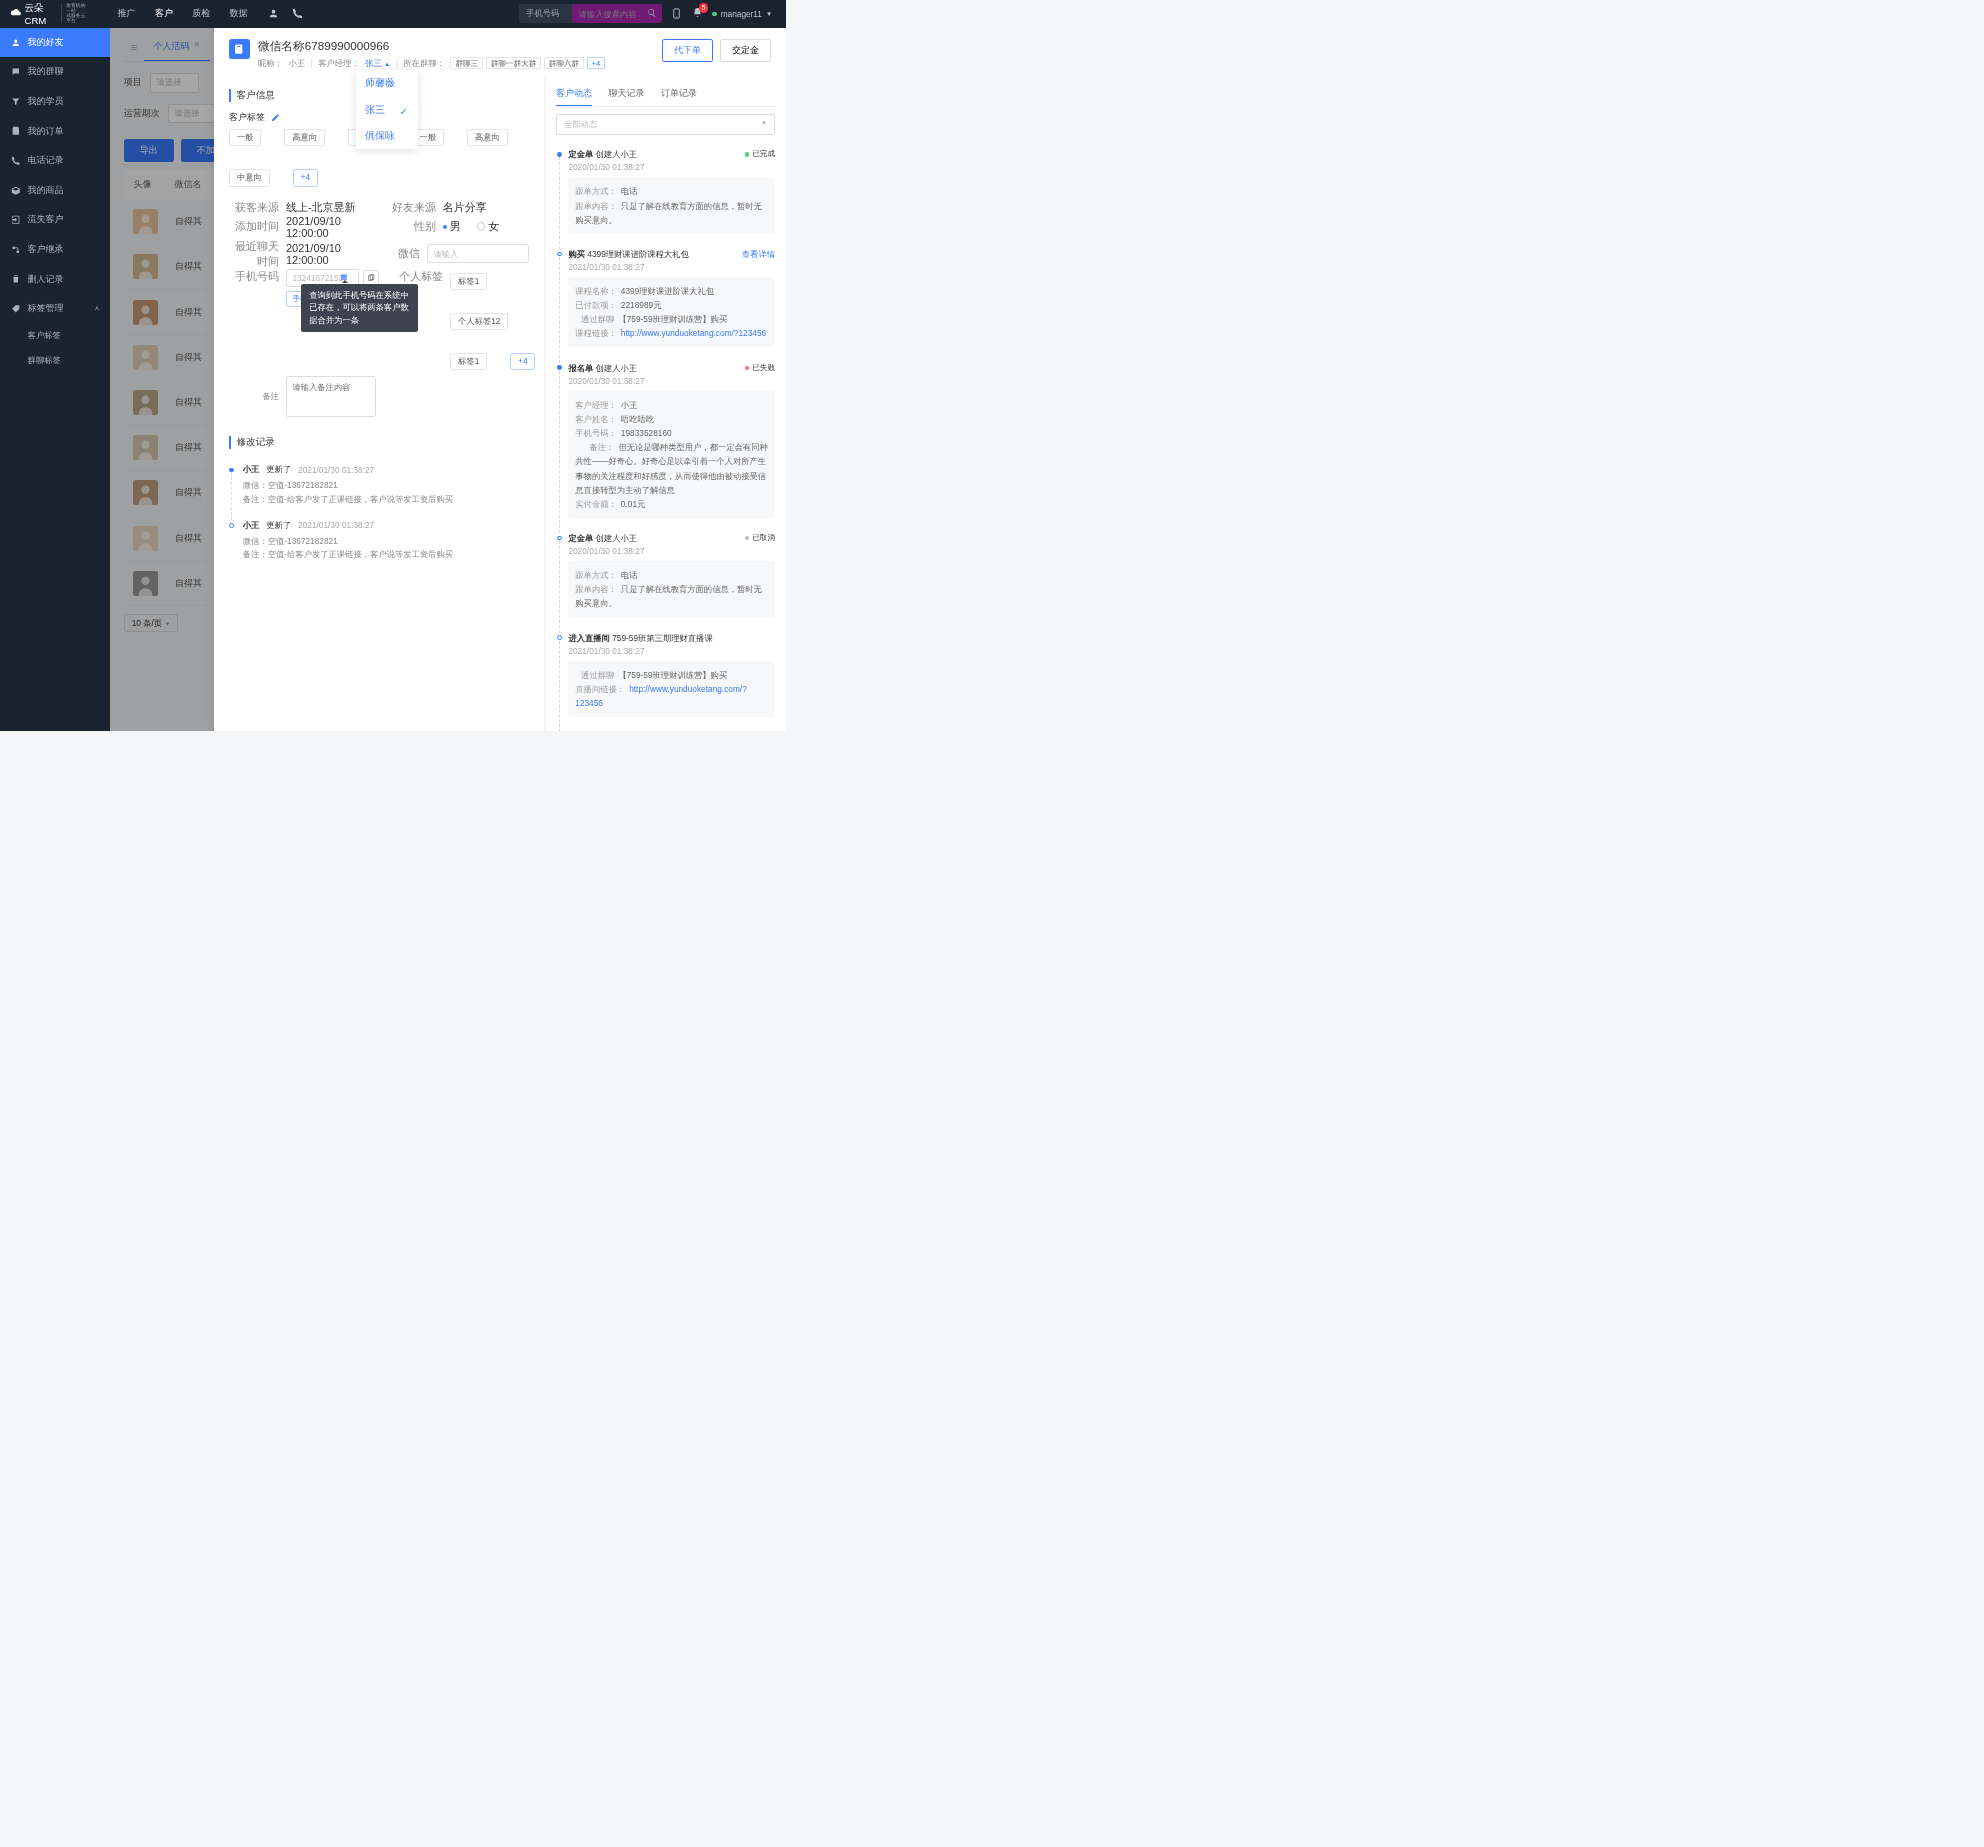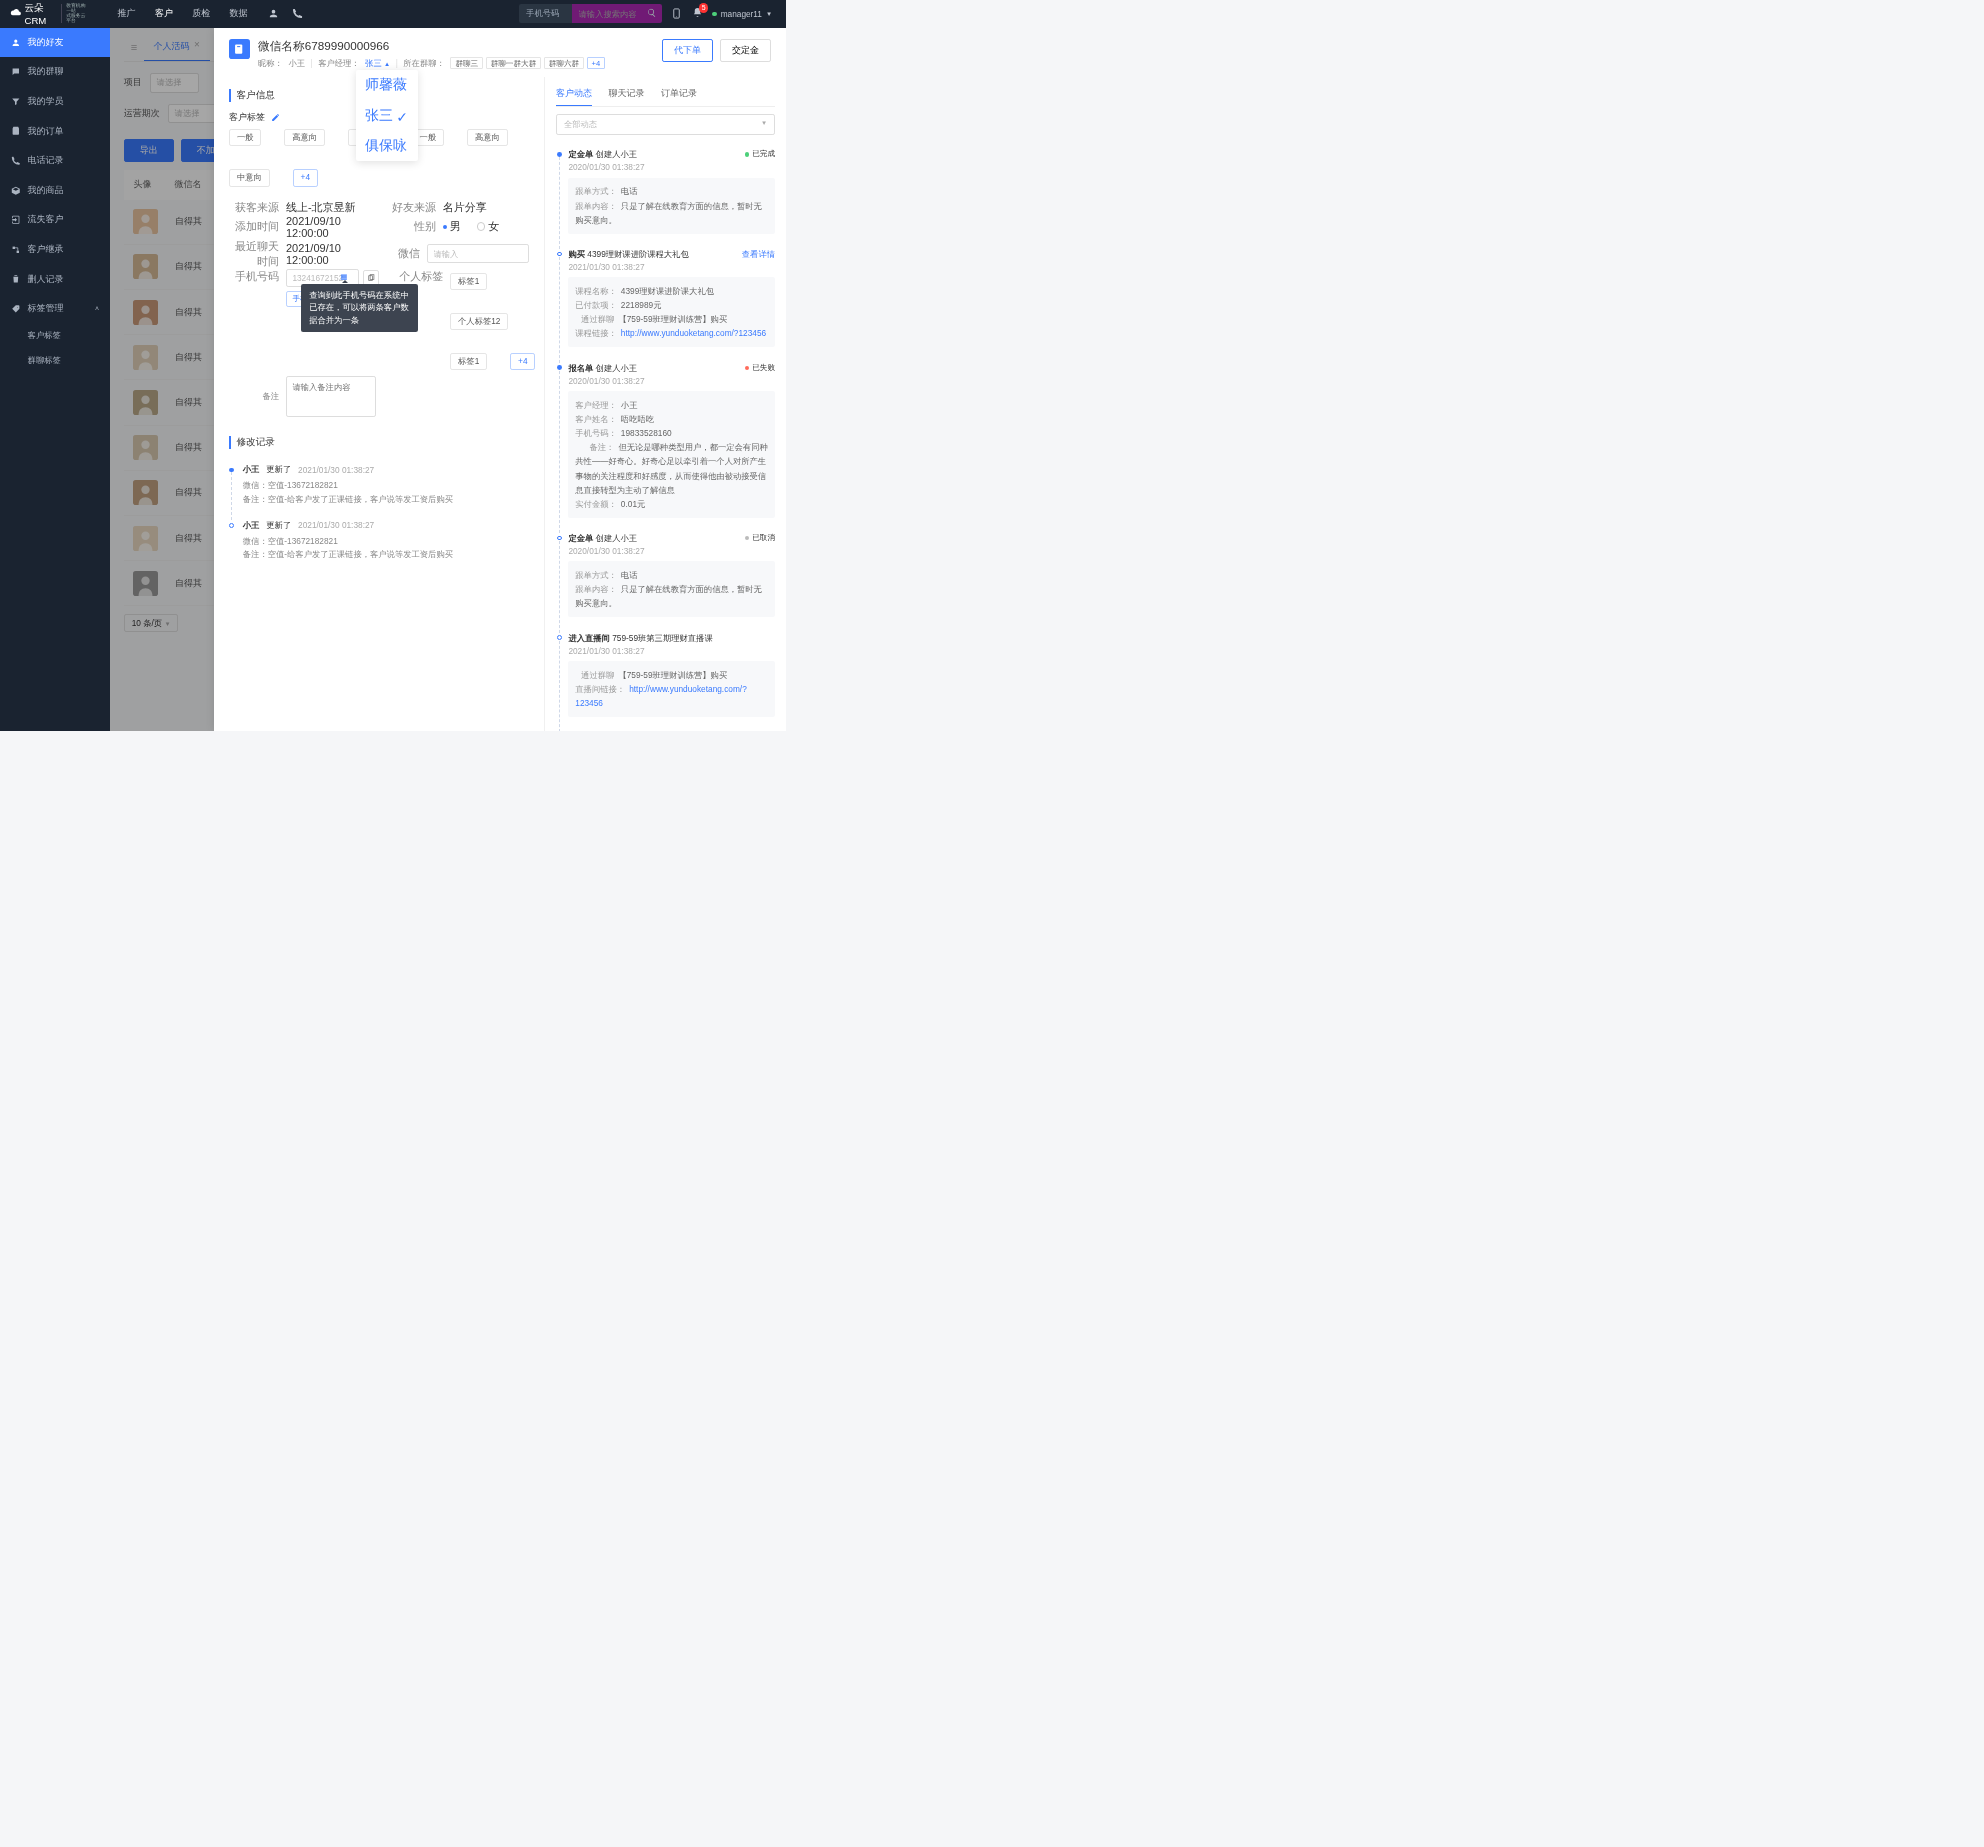--- a/index.html
+++ b/index.html
@@ -110,21 +110,21 @@
 .t-head{display:flex;align-items:center;gap:4.1px}
 .t-title{font-weight:500;flex:1}
 .t-status{font-size:7.6px;display:flex;align-items:center;gap:2.8px}
 .sdot{width:4.1px;height:4.1px;border-radius:50%}
 .t-time{color:#aaa;margin-top:2.1px}
 .t-card{background:#f7f8fa;padding:6.9px;border-radius:2.1px;margin-top:5.5px;line-height:1.7;color:#666}
 .t-card .k{color:#999;display:inline-block;min-width:39px;text-align:right;margin-right:4.1px}
 .t-link{color:#3a7afe}
 .viewlink{color:#3a7afe;font-size:8.3px;cursor:pointer}
 .dropdown{position:absolute;background:#fff;box-shadow:0 1.4px 8.3px rgba(0,0,0,.12);border-radius:2.1px;min-width:62px;z-index:20}
-.dd-item{padding:6.2px 9.6px;font-size:14px;cursor:pointer;display:flex;align-items:flex-end;justify-content:space-between}
+.dd-item{padding:6.2px 9.6px;font-size:10px;cursor:pointer;display:flex;align-items:flex-end;justify-content:space-between}
 .dd-check{color:#3a7afe}
 .lbl-tag{border:0.7px solid #e5e5e5;padding:2.1px 6.9px;border-radius:2.1px;font-size:8.3px;color:#555}
 </style>
 </head>
 <body>
 
 <div class="topbar">
   <div class="logo">
     <svg viewBox="0 0 24 24">
         <path fill="#fff" d="M19 15a4 4 0 000-8 6 6 0 00-11.3-2A5 5 0 006 15h13z"></path>

